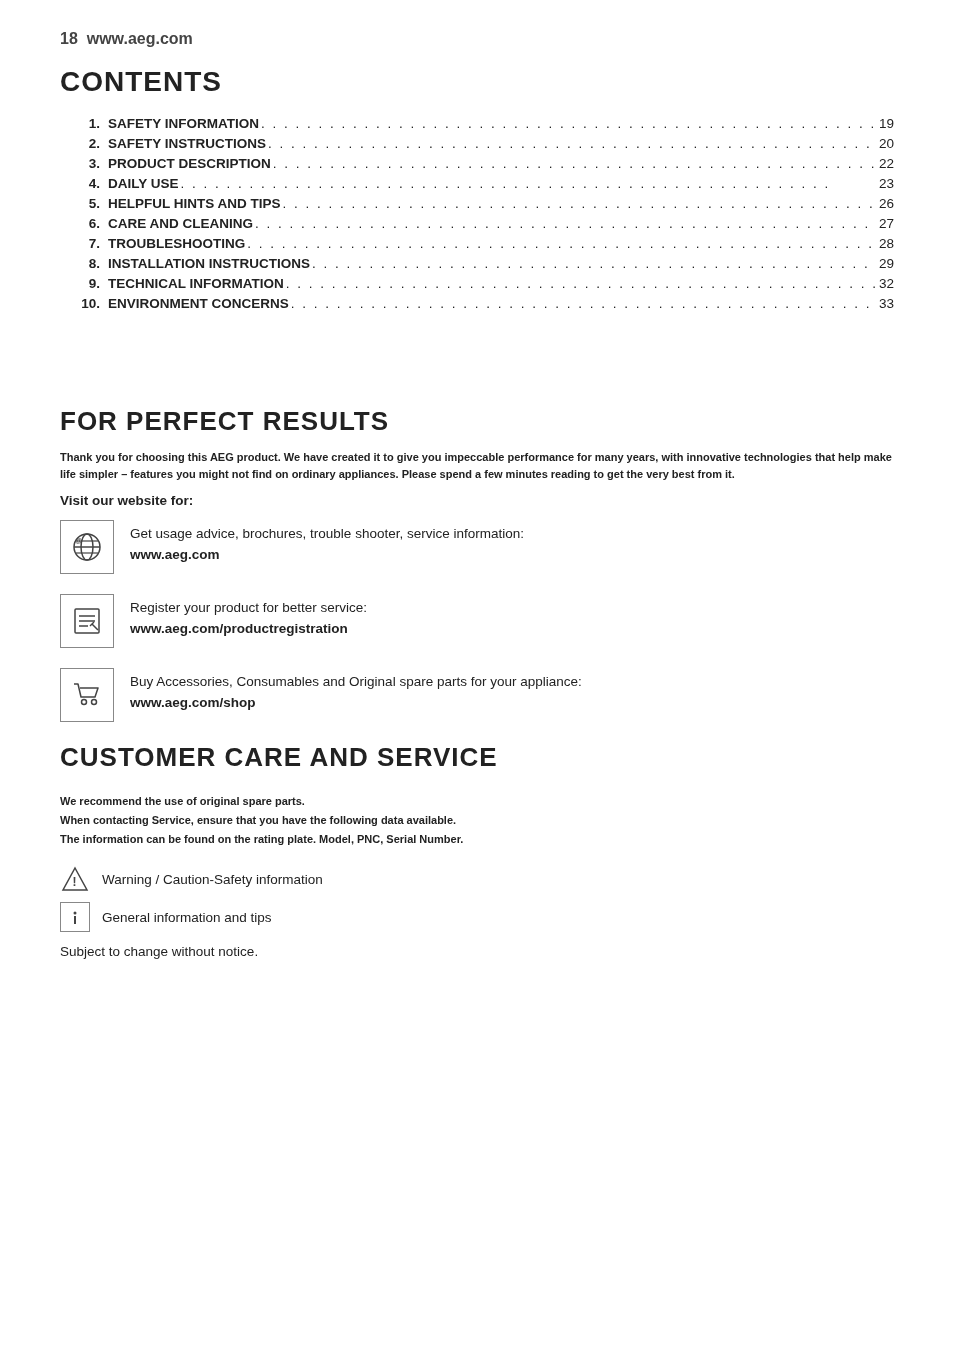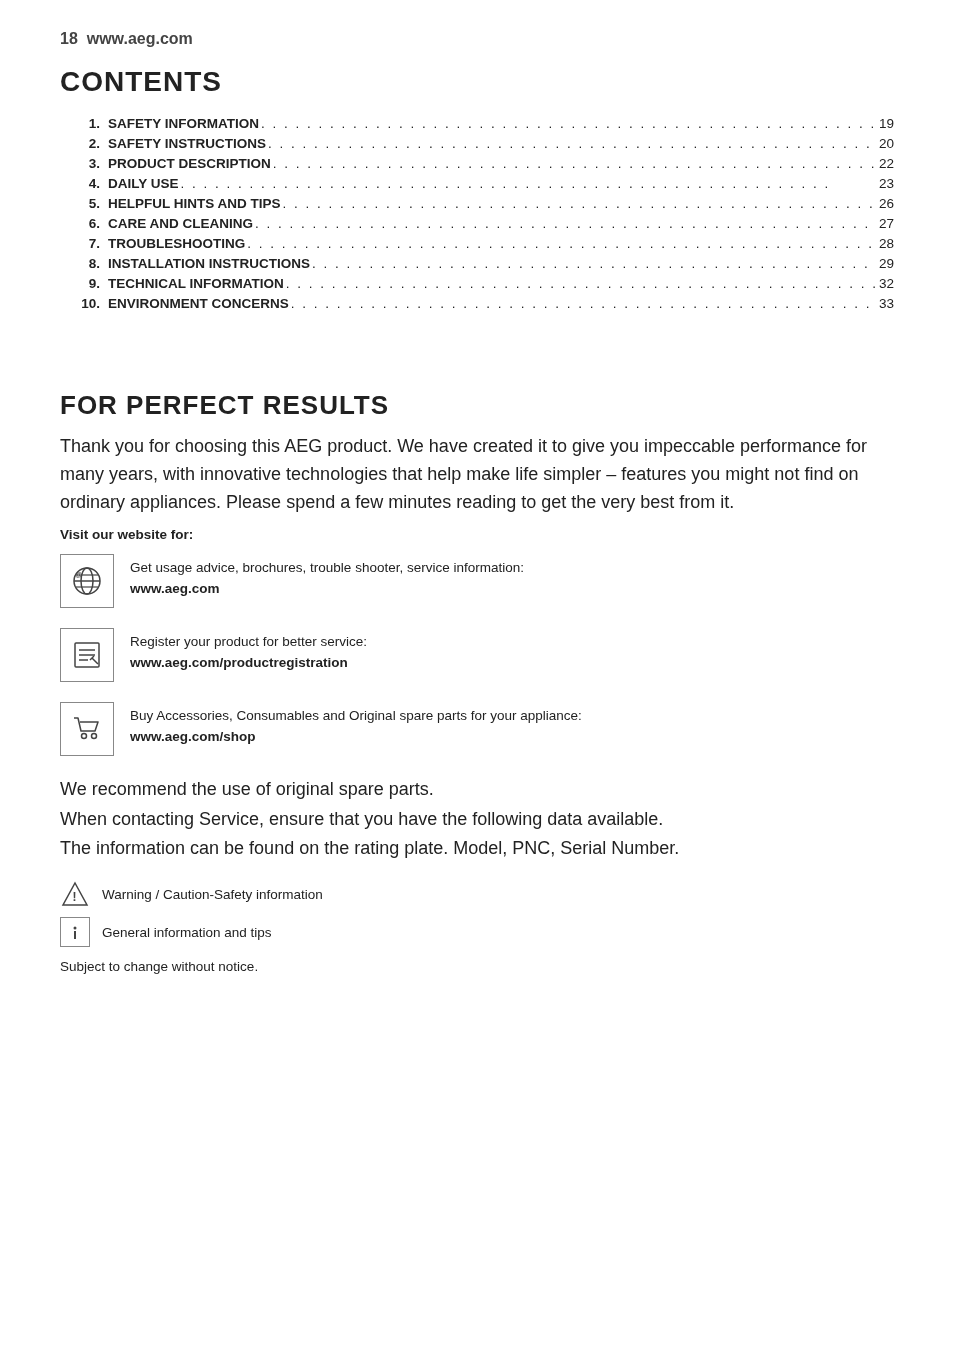--- a/index.html
+++ b/index.html
@@ -49,32 +49,33 @@
     }
 
     .toc-row .pagenum {
       flex-shrink: 0;
       padding-left: 4px;
     }
 
     .spacer { height: 60px; }
 
     .for-perfect {
-      margin-top: 10px;
+      margin-top: 26px;
     }
 
     .for-perfect .section-title {
       font-size: 26px;
       margin-bottom: 12px;
     }
 
     .body-text {
-      font-size: 18px;
+      font-size: 11px;
       line-height: 1.55;
       margin-bottom: 10px;
+      font-weight: bold;
     }
 
     .visit-label {
       font-weight: bold;
       font-size: 13.5px;
       margin-bottom: 12px;
     }
 
     .icon-row {
       display: flex;
@@ -251,20 +252,21 @@
     <circle cx="14" cy="24" r="2.5" stroke="#444" stroke-width="1.5" fill="none"></circle>
     <circle cx="24" cy="24" r="2.5" stroke="#444" stroke-width="1.5" fill="none"></circle>
   </svg>
         </div>
         <div class="icon-text"><span>Buy Accessories, Consumables and Original spare parts for your appliance:</span><br><strong>www.aeg.com/shop</strong></div>
       </div>
     </div>
 </div>
 
 <div class="customer-care">
+  <div class="section-title">CUSTOMER CARE AND SERVICE</div>
 
   <div id="customer-care-lines">
       <p class="body-text" style="margin-bottom: 2px; margin-top: 20px;">We recommend the use of original spare parts.</p>
       <p class="body-text" style="margin-bottom: 2px;">When contacting Service, ensure that you have the following data available.</p>
       <p class="body-text" style="margin-bottom: 2px;">The information can be found on the rating plate. Model, PNC, Serial Number.</p>
     </div>
 
   <div style="height:14px;"></div>
 
   <div id="legend-container">

